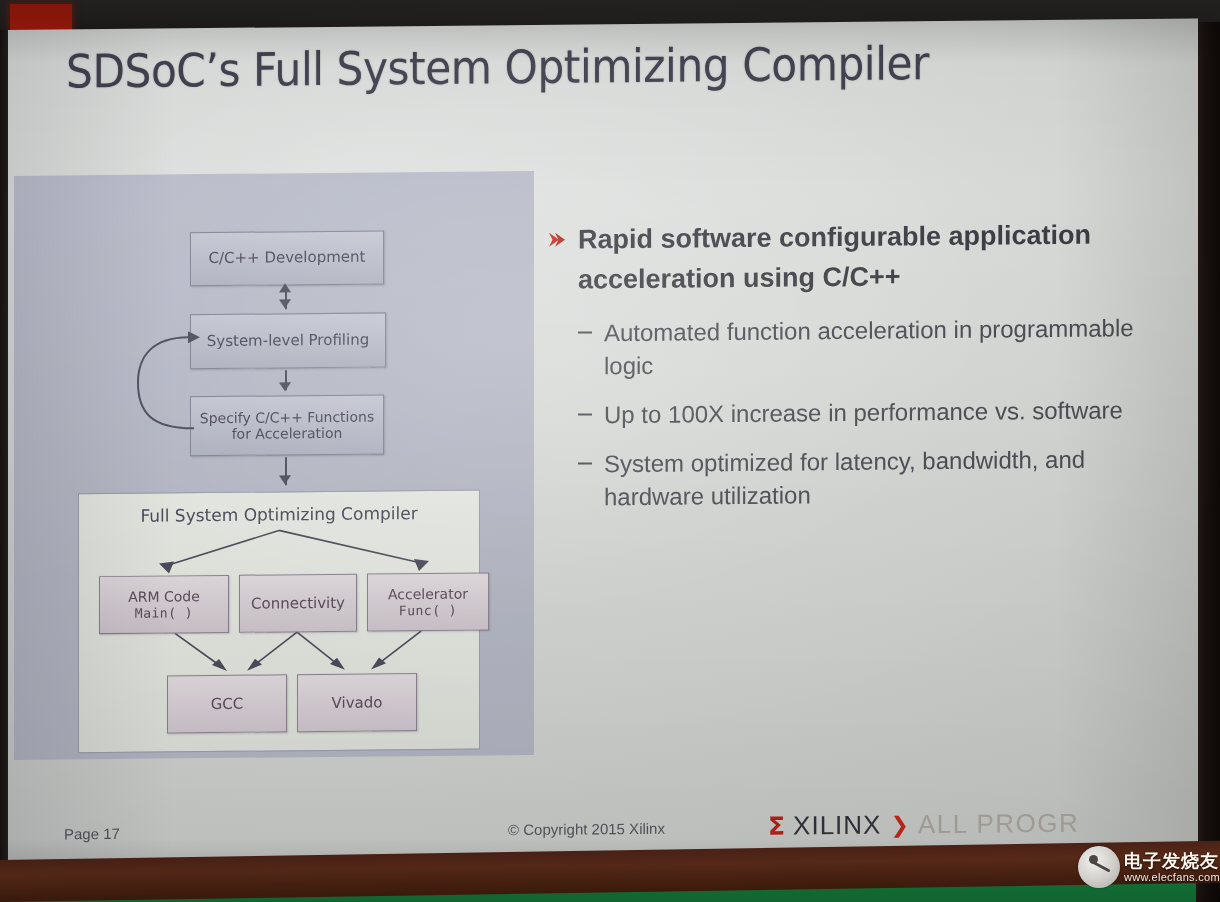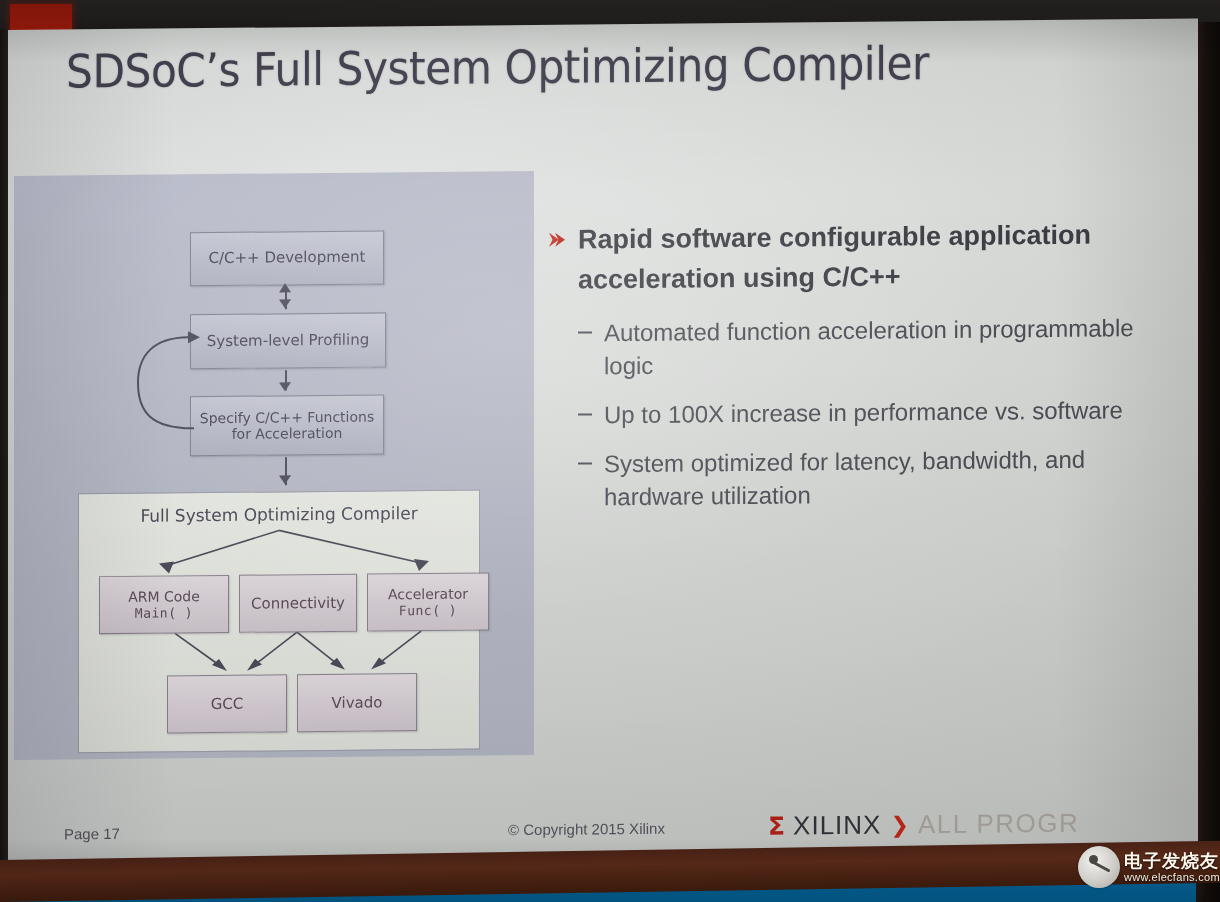--- a/index.html
+++ b/index.html
@@ -5,21 +5,21 @@
 <style>
   html,body{margin:0;padding:0;background:#000;}
   body{
     width:1220px;height:902px;overflow:hidden;position:relative;
     font-family:"Liberation Sans", sans-serif;
   }
 
   
   #photo{
     position:absolute;inset:0;width:1220px;height:902px;overflow:hidden;
-    background:#0369a1;
+    background:#15803d;
   }
 
   
   .wall-top{
     position:absolute;left:0;top:0;width:1220px;height:34px;
     background:linear-gradient(180deg,#2a2725 0%,#232020 55%,#1b1917 100%);
   }
   .wall-top-red{
     position:absolute;left:10px;top:4px;width:62px;height:26px;
     background:#9c1a0c;

